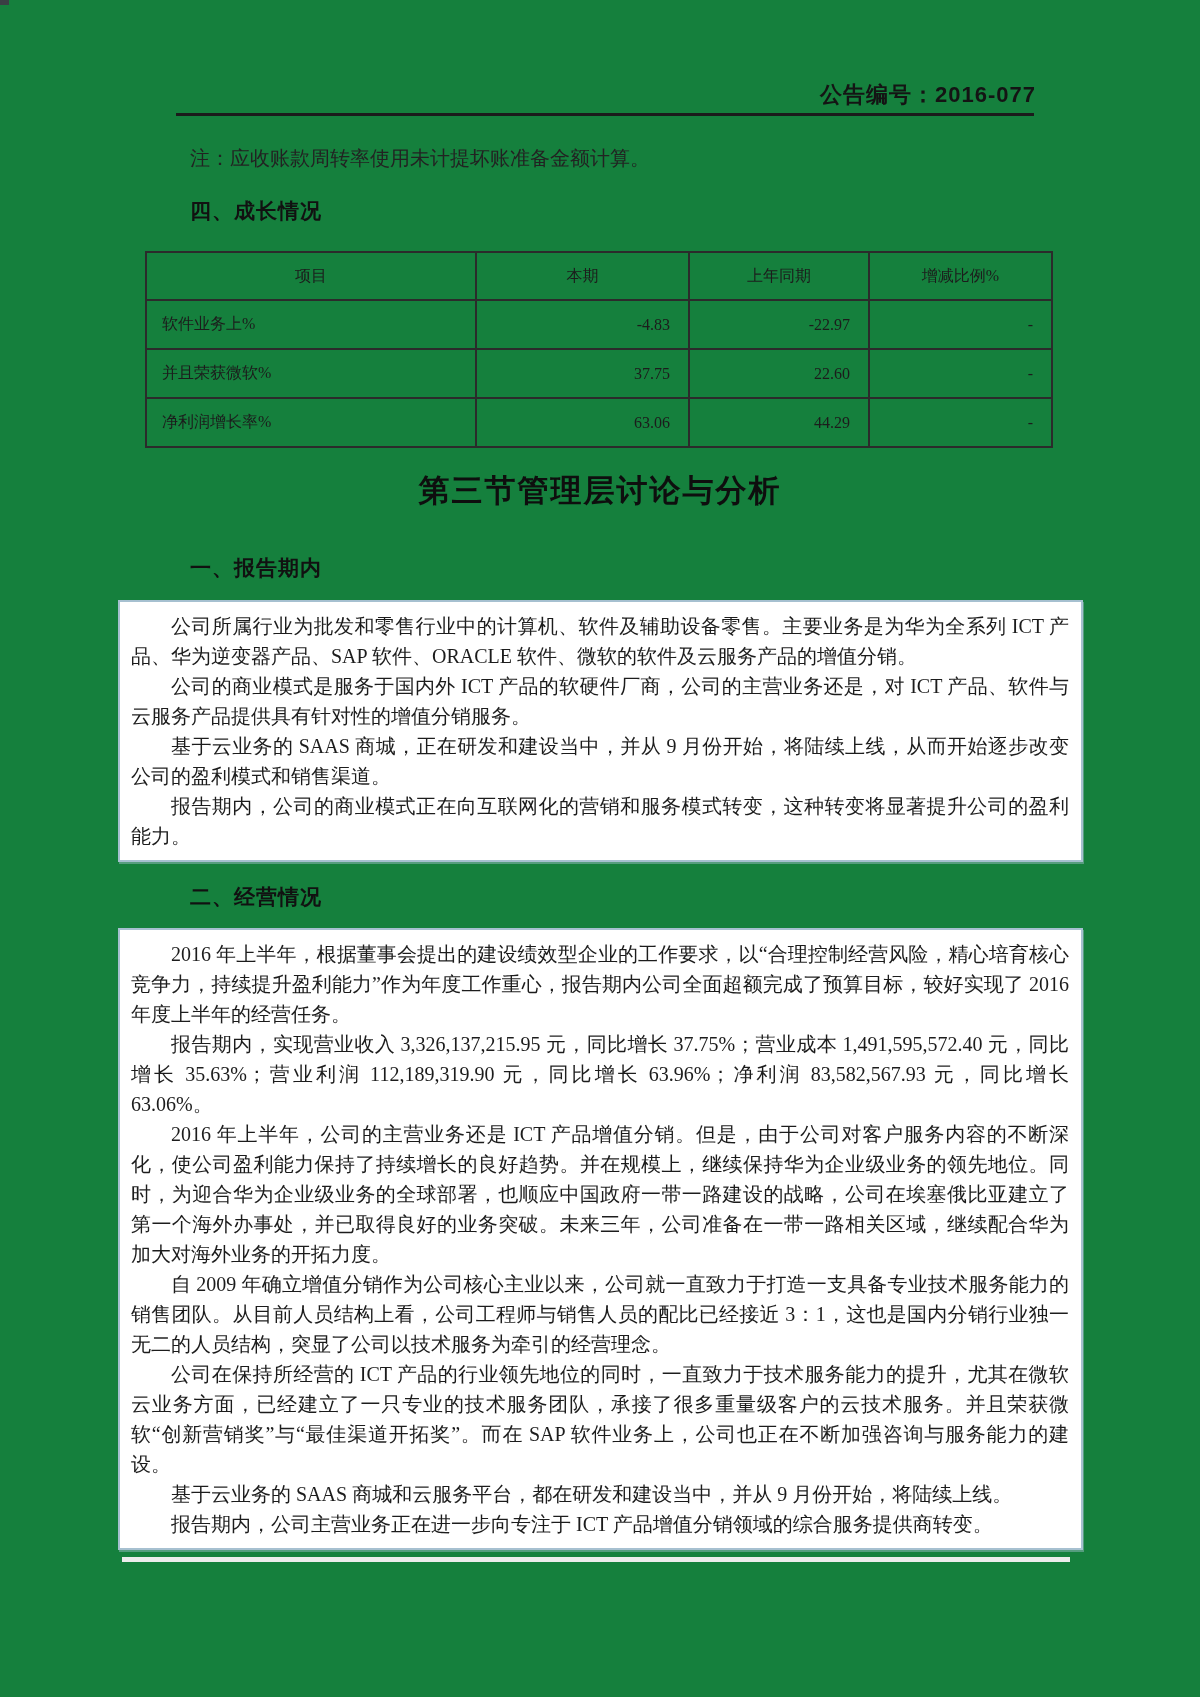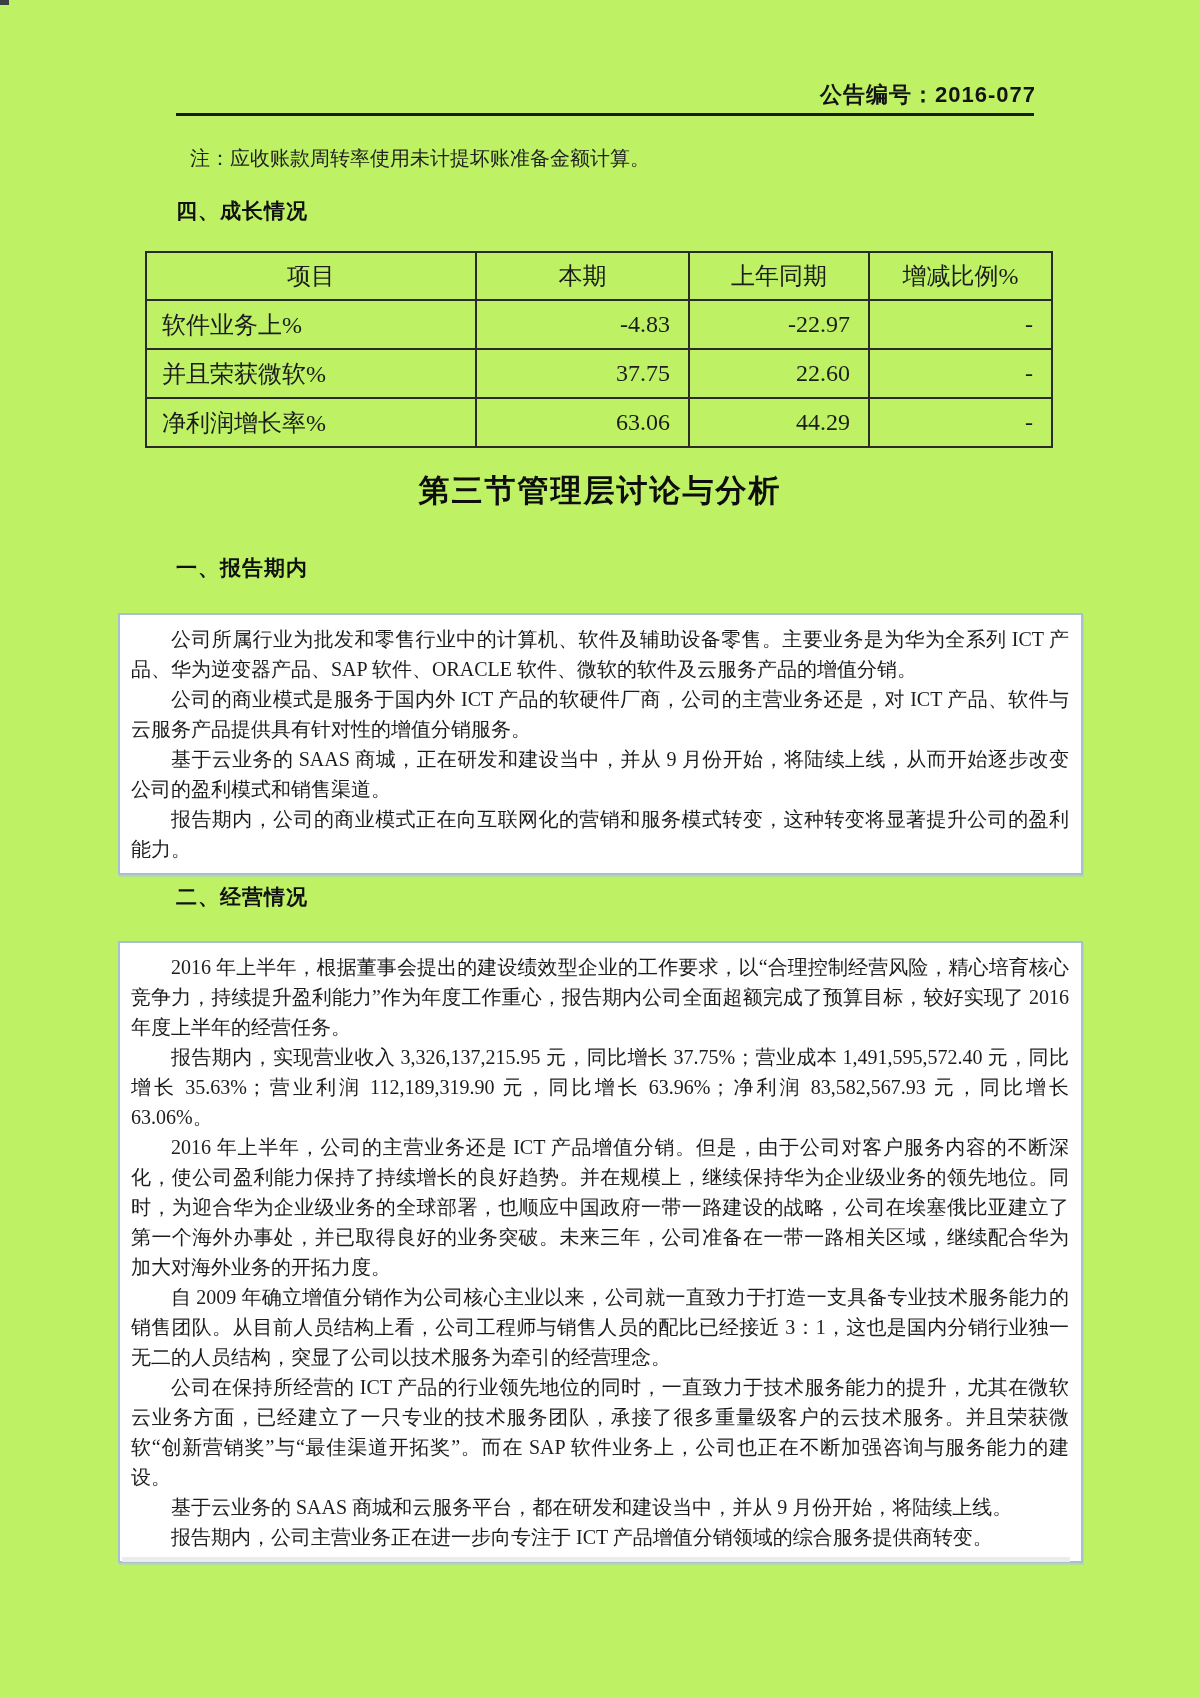--- a/index.html
+++ b/index.html
@@ -1,19 +1,19 @@
 <!DOCTYPE html>
 <html><head>
 <meta charset="utf-8">
 <style>
   html,body { margin:0; padding:0; background:#ffffff; }
   .page {
     position:relative;
     width:1200px; height:1697px;
-    background:#bef264;
+    background:#15803d;
     color:#1c1c1c;
     font-family:"Liberation Serif","DejaVu Serif",serif;
     overflow:hidden;
   }
   
   .scan-artifact {
     position:absolute; left:0; top:0; width:9px; height:5px;
     background:#3a3f44;
   }
   .announce-no {
@@ -25,33 +25,33 @@
   }
   .header-rule {
     position:absolute; left:176px; top:113px; width:858px; height:3px;
     background:#1b1b1b;
   }
   .note-line {
     position:absolute; left:190px; top:145px;
     font-size:20px; color:#222;
   }
   .sec-heading {
-    position:absolute; left:176px;
+    position:absolute; left:190px;
     font-family:"Liberation Sans","DejaVu Sans",sans-serif;
     font-weight:700; font-size:21px; color:#111;
     letter-spacing:1px;
   }
   .h-growth { top:197px; }
   .h-biz    { top:554px; }
   .h-ops    { top:883px; }
 
   table.gtable {
     position:absolute; left:145px; top:251px; width:906px;
     border-collapse:collapse; table-layout:fixed;
-    font-size:24px; color:#1c1c1c;
+    font-size:16px; color:#1c1c1c;
   }
   table.gtable th, table.gtable td {
     border:2px solid #2b2b2b;
     font-weight:400;
     overflow:hidden;
   }
   table.gtable th { height:44px; text-align:center; }
   table.gtable td { height:45px; }
   .col-item   { width:330px; }
   .col-cur    { width:213px; }
@@ -68,21 +68,20 @@
     color:#0e0e0e;
   }
 
   .tbox {
     position:absolute; left:118px; width:965px;
     box-sizing:border-box;
     border:2px solid #a6c0d0;
     box-shadow:1px 2px 0 rgba(166,192,208,0.45);
     background:#ffffff;
     padding:9px 12px 9px 11px;
-    margin-top:13px;
   }
   .tbox-1 { top:600px; min-height:258px; }
   .tbox-2 { top:928px; min-height:592px; }
   .tbox p {
     margin:0; text-indent:2em;
     font-size:20px; line-height:30px;
     text-align:justify;
     color:#1c1c1c;
   }
   .page-artifact-line {

